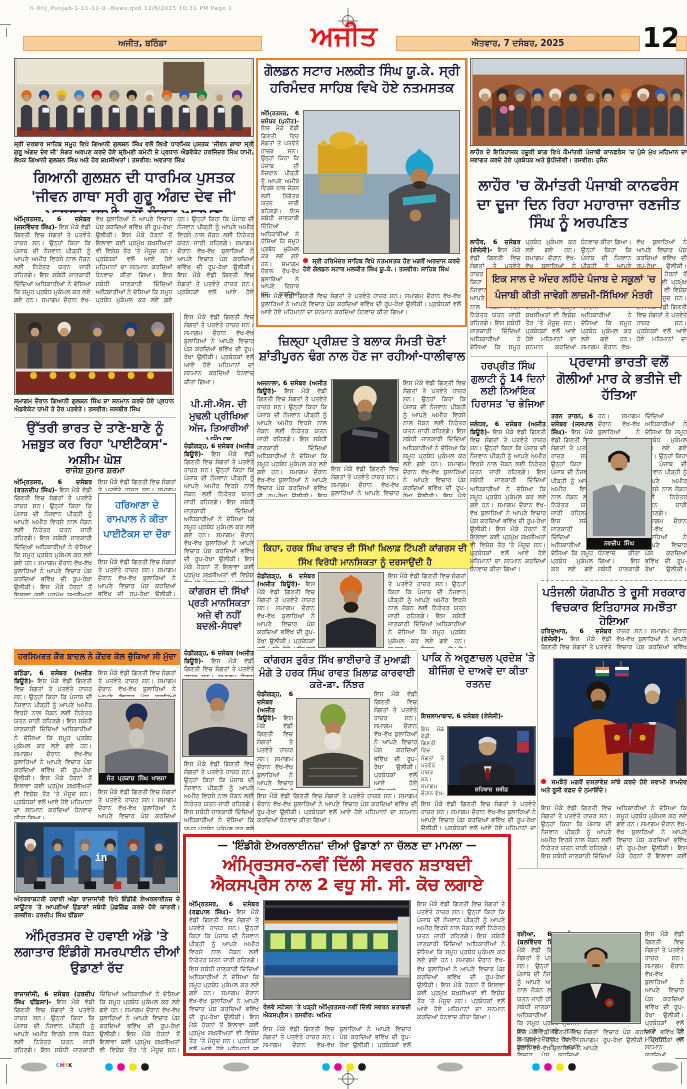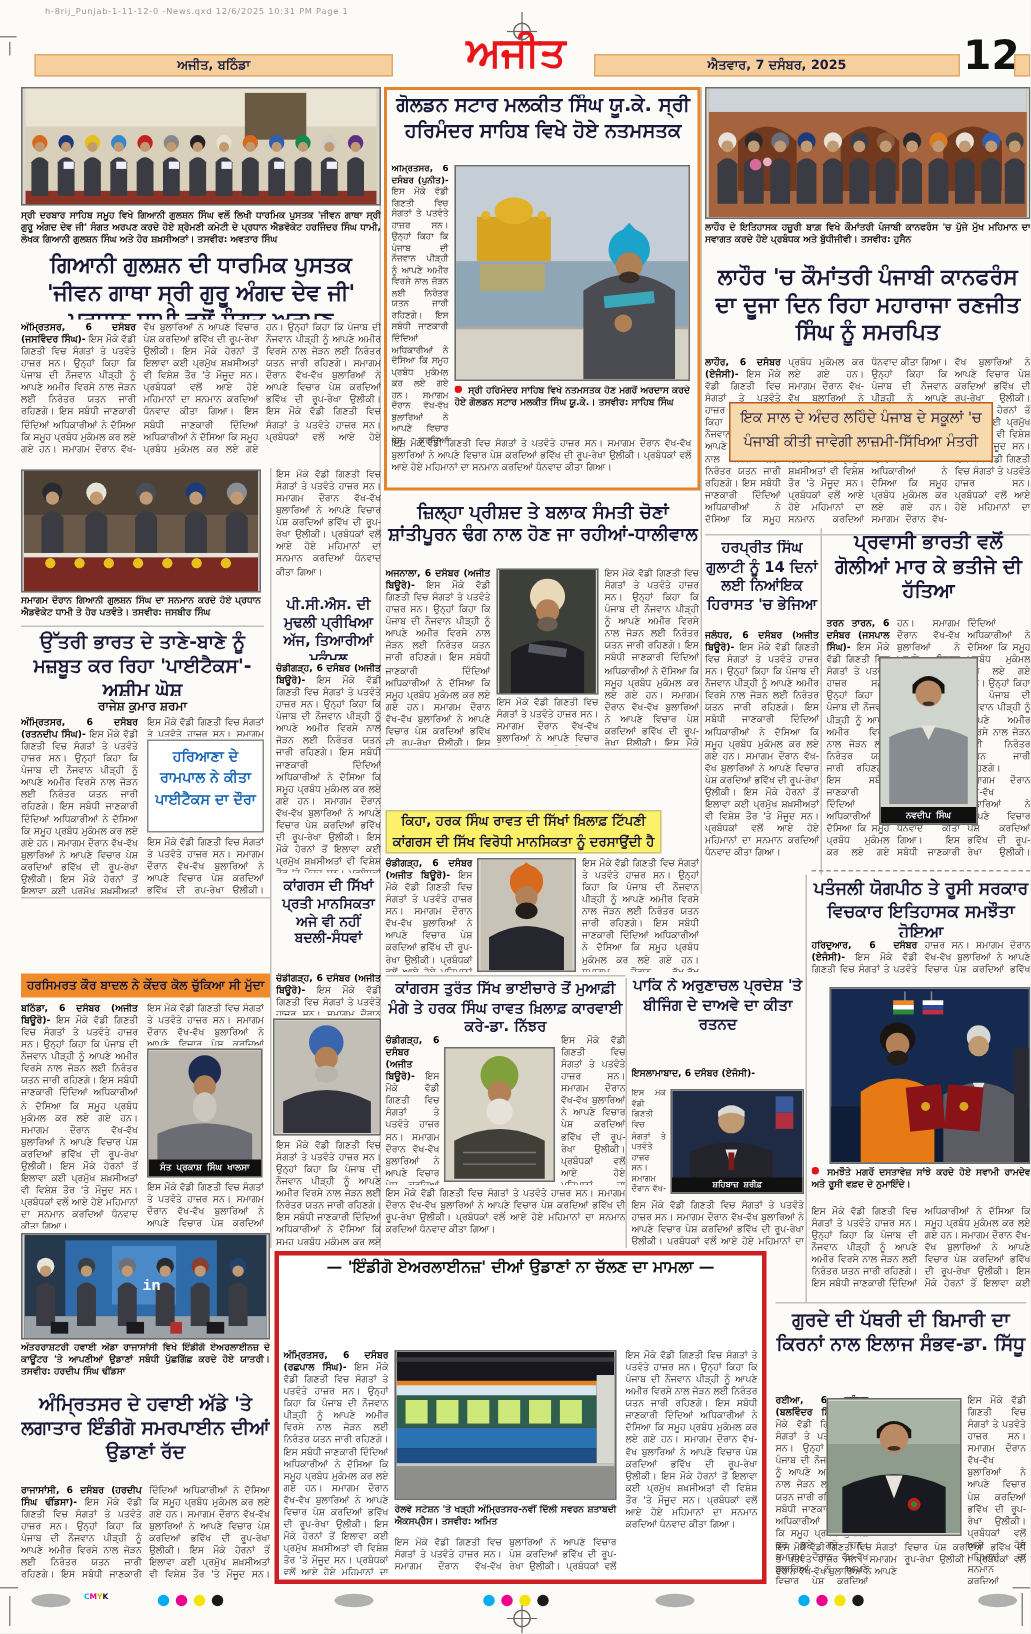--- a/index.html
+++ b/index.html
@@ -16,21 +16,21 @@
   .ph{border:1px solid #6b6b6b;background:#d8d4cc;overflow:hidden;font-family:Liberation Mono, monospace;}
   .ph svg{display:block;width:100%;height:100%;}
   .vr{position:absolute;width:1px;background:#c2c0bc;}
   .hr{position:absolute;height:1px;background:#c2c0bc;}
   .strip{position:absolute;left:0;right:0;bottom:0;background:#101010;color:#fff;
          font-size:5.8px;font-weight:bold;text-align:center;line-height:11px;height:11px;overflow:hidden;}
   .tanbar{background:#f6cf9e;border:1px solid #e2a96a;color:#1b1b3a;font-weight:bold;
           font-size:8.5px;display:flex;align-items:center;justify-content:center;overflow:hidden;}
   .quote-blue{border:1px solid #8a8a8a;color:#1665b5;font-weight:bold;font-size:9.5px;
               text-align:center;line-height:1.5;padding:4px 2px;background:#fff;overflow:hidden;}
-  .quote-tan{background:#f7d9ae;border:1.5px solid #b85a1e;color:#17173c;font-weight:normal;
+  .quote-tan{background:#f7d9ae;border:1.5px solid #b85a1e;color:#17173c;font-weight:bold;
              font-size:9.5px;text-align:center;line-height:1.7;padding:2px;overflow:hidden;}
   .strap{background:#ef8b2b;color:#14143a;font-weight:bold;font-size:8px;text-align:center;
          line-height:16px;overflow:hidden;}
   .yellow-sub{background:#fdf169;border:1px solid #c9c28a;color:#16163a;font-weight:bold;
               font-size:8.8px;text-align:center;line-height:1.6;overflow:hidden;}
   .redbox{border:3px solid #cf1d24;background:#fff;z-index:5;}
   .red-hd{color:#c2191f;text-shadow:0.4px 0.4px 0 #7a7a7a;}
   .press{font-size:5.5px;color:#9a9a9a;letter-spacing:0.5px;white-space:nowrap;overflow:hidden;}
   .bullet{display:inline-block;width:5px;height:5px;border-radius:50%;background:#e01616;margin-right:2px;}
   .mark{position:absolute;background:#8a8a8a;}
@@ -263,21 +263,21 @@
       <circle cx="33" cy="18" r="12" fill="#ead9b8"></circle>
         <circle cx="33" cy="28" r="8" fill="#b28157"></circle>
       <ellipse cx="33" cy="37" rx="7" ry="5" fill="#6e5e50"></ellipse>
       <path d="M8 84 L8 56 Q33 40 58 56 L58 84 Z" fill="#1e1e24"></path>
       <rect x="20" y="52" width="26" height="6" fill="#5c5c66" transform="rotate(8 33 55)"></rect>
     </svg>
   </div>
   <div class="ab bt" style="left:403px;top:379px;width:63px;height:118px"><span>ਇਸ ਮੌਕੇ ਵੱਡੀ ਗਿਣਤੀ ਵਿਚ ਸੰਗਤਾਂ ਤੇ ਪਤਵੰਤੇ ਹਾਜ਼ਰ ਸਨ। ਉਨ੍ਹਾਂ ਕਿਹਾ ਕਿ ਪੰਜਾਬ ਦੀ ਨੌਜਵਾਨ ਪੀੜ੍ਹੀ ਨੂੰ ਆਪਣੇ ਅਮੀਰ ਵਿਰਸੇ ਨਾਲ ਜੋੜਨ ਲਈ ਨਿਰੰਤਰ ਯਤਨ ਜਾਰੀ ਰਹਿਣਗੇ। ਇਸ ਸਬੰਧੀ ਜਾਣਕਾਰੀ ਦਿੰਦਿਆਂ ਅਧਿਕਾਰੀਆਂ ਨੇ ਦੱਸਿਆ ਕਿ ਸਮੂਹ ਪ੍ਰਬੰਧ ਮੁਕੰਮਲ ਕਰ ਲਏ ਗਏ ਹਨ। ਸਮਾਗਮ ਦੌਰਾਨ ਵੱਖ-ਵੱਖ ਬੁਲਾਰਿਆਂ ਨੇ ਆਪਣੇ ਵਿਚਾਰ ਪੇਸ਼ ਕਰਦਿਆਂ ਭਵਿੱਖ ਦੀ ਰੂਪ-ਰੇਖਾ ਉਲੀਕੀ। ਇਸ ਮੌਕੇ ਹੋਰਨਾਂ ਤੋਂ ਇਲਾਵਾ ਕਈ ਪ੍ਰਮੁੱਖ ਸ਼ਖ਼ਸੀਅਤਾਂ ਵੀ ਵਿਸ਼ੇਸ਼ ਤੌਰ 'ਤੇ ਮੌਜੂਦ ਸਨ। ਪ੍ਰਬੰਧਕਾਂ ਵਲੋਂ ਆਏ ਹੋਏ ਮਹਿਮਾਨਾਂ ਦਾ ਸਨਮਾਨ ਕਰਦਿਆਂ ਧੰਨਵਾਦ ਕੀਤਾ ਗਿਆ।</span></div>
   <div class="ab bt" style="left:331px;top:465px;width:68px;height:32px"><span>ਇਸ ਮੌਕੇ ਵੱਡੀ ਗਿਣਤੀ ਵਿਚ ਸੰਗਤਾਂ ਤੇ ਪਤਵੰਤੇ ਹਾਜ਼ਰ ਸਨ। ਸਮਾਗਮ ਦੌਰਾਨ ਵੱਖ-ਵੱਖ ਬੁਲਾਰਿਆਂ ਨੇ ਆਪਣੇ ਵਿਚਾਰ ਪੇਸ਼ ਕਰਦਿਆਂ ਭਵਿੱਖ ਦੀ ਰੂਪ-ਰੇਖਾ ਉਲੀਕੀ। ਪ੍ਰਬੰਧਕਾਂ ਵਲੋਂ ਆਏ ਹੋਏ ਮਹਿਮਾਨਾਂ ਦਾ ਸਨਮਾਨ ਕਰਦਿਆਂ ਧੰਨਵਾਦ ਕੀਤਾ ਗਿਆ।</span></div>
 
-  <div class="ab yellow-sub" style="left:257px;top:540px;width:184px;height:29px">ਕਿਹਾ, ਹਰਕ ਸਿੰਘ ਰਾਵਤ ਦੀ ਸਿੱਖਾਂ ਖ਼ਿਲਾਫ਼ ਟਿੱਪਣੀ ਕਾਂਗਰਸ ਦੀ ਸਿੱਖ ਵਿਰੋਧੀ ਮਾਨਸਿਕਤਾ ਨੂੰ ਦਰਸਾਉਂਦੀ ਹੈ</div>
+  <div class="ab yellow-sub" style="left:257px;top:540px;width:216px;height:29px">ਕਿਹਾ, ਹਰਕ ਸਿੰਘ ਰਾਵਤ ਦੀ ਸਿੱਖਾਂ ਖ਼ਿਲਾਫ਼ ਟਿੱਪਣੀ ਕਾਂਗਰਸ ਦੀ ਸਿੱਖ ਵਿਰੋਧੀ ਮਾਨਸਿਕਤਾ ਨੂੰ ਦਰਸਾਉਂਦੀ ਹੈ</div>
   <div class="ab bt" style="left:257px;top:572px;width:58px;height:76px">
     <b>ਚੰਡੀਗੜ੍ਹ, 6 ਦਸੰਬਰ (ਅਜੀਤ ਬਿਊਰੋ)-</b>
     <span>ਇਸ ਮੌਕੇ ਵੱਡੀ ਗਿਣਤੀ ਵਿਚ ਸੰਗਤਾਂ ਤੇ ਪਤਵੰਤੇ ਹਾਜ਼ਰ ਸਨ। ਸਮਾਗਮ ਦੌਰਾਨ ਵੱਖ-ਵੱਖ ਬੁਲਾਰਿਆਂ ਨੇ ਆਪਣੇ ਵਿਚਾਰ ਪੇਸ਼ ਕਰਦਿਆਂ ਭਵਿੱਖ ਦੀ ਰੂਪ-ਰੇਖਾ ਉਲੀਕੀ। ਪ੍ਰਬੰਧਕਾਂ ਵਲੋਂ ਆਏ ਹੋਏ ਮਹਿਮਾਨਾਂ ਦਾ ਸਨਮਾਨ ਕਰਦਿਆਂ ਧੰਨਵਾਦ ਕੀਤਾ ਗਿਆ।</span>
   </div>
   <div class="ab ph" style="left:318px;top:572px;width:66px;height:76px">
     <svg viewBox="0 0 66 80">
       <rect width="66" height="80" fill="#c9c3b7"></rect>
       <circle cx="33" cy="16" r="12" fill="#d86a1e"></circle>
         <path d="M21 12 L33 2 L45 12 Z" fill="#d86a1e"></path>
       <circle cx="33" cy="27" r="8" fill="#b28157"></circle>
@@ -346,21 +346,21 @@
       <use href="#prs" transform="translate(186,30) scale(1.35)" style="color:#2e5fb0"></use>
       <use href="#prs" transform="translate(202,30) scale(1.35)" style="color:#444444"></use>
       <circle cx="32" cy="52" r="4" fill="#d86a9a"></circle>
         <circle cx="40" cy="50" r="3" fill="#e8b0c8"></circle>
     </svg>
   </div>
   <div class="ab cap" style="left:470px;top:148px;width:217px;height:24px">
     <span>ਲਾਹੌਰ ਦੇ ਇਤਿਹਾਸਕ ਹਜ਼ੂਰੀ ਬਾਗ਼ ਵਿਖੇ ਕੌਮਾਂਤਰੀ ਪੰਜਾਬੀ ਕਾਨਫਰੰਸ 'ਚ ਪੁੱਜੇ ਮੁੱਖ ਮਹਿਮਾਨ ਦਾ ਸਵਾਗਤ ਕਰਦੇ ਹੋਏ ਪ੍ਰਬੰਧਕ ਅਤੇ ਬੁੱਧੀਜੀਵੀ।</span>
     <b>ਤਸਵੀਰ: ਹੁਸੈਨ</b>
   </div>
-  <div class="ab hd" style="left:470px;top:176px;width:217px;height:58px;font-size:14.5px">ਲਾਹੌਰ 'ਚ ਕੌਮਾਂਤਰੀ ਪੰਜਾਬੀ ਕਾਨਫਰੰਸ ਦਾ ਦੂਜਾ ਦਿਨ ਰਿਹਾ ਮਹਾਰਾਜਾ ਰਣਜੀਤ ਸਿੰਘ ਨੂੰ ਸਮਰਪਿਤ</div>
+  <div class="ab hd" style="left:470px;top:176px;width:217px;height:58px;font-size:14.5px">ਲਾਹੌਰ 'ਚ ਕੌਮਾਂਤਰੀ ਪੰਜਾਬੀ ਕਾਨਫਰੰਸ ਦਾ ਦੂਜਾ ਦਿਨ ਰਿਹਾ ਮਹਾਰਾਜਾ ਰਣਜੀਤ ਸਿੰਘ ਨੂੰ ਅਰਪਣਿਤ</div>
   <div class="ab bt c4" style="left:470px;top:238px;width:217px;height:115px">
     <b>ਲਾਹੌਰ, 6 ਦਸੰਬਰ (ਏਜੰਸੀ)-</b>
     <span>ਇਸ ਮੌਕੇ ਵੱਡੀ ਗਿਣਤੀ ਵਿਚ ਸੰਗਤਾਂ ਤੇ ਪਤਵੰਤੇ ਹਾਜ਼ਰ ਸਨ। ਉਨ੍ਹਾਂ ਕਿਹਾ ਕਿ ਪੰਜਾਬ ਦੀ ਨੌਜਵਾਨ ਪੀੜ੍ਹੀ ਨੂੰ ਆਪਣੇ ਅਮੀਰ ਵਿਰਸੇ ਨਾਲ ਜੋੜਨ ਲਈ ਨਿਰੰਤਰ ਯਤਨ ਜਾਰੀ ਰਹਿਣਗੇ। ਇਸ ਸਬੰਧੀ ਜਾਣਕਾਰੀ ਦਿੰਦਿਆਂ ਅਧਿਕਾਰੀਆਂ ਨੇ ਦੱਸਿਆ ਕਿ ਸਮੂਹ ਪ੍ਰਬੰਧ ਮੁਕੰਮਲ ਕਰ ਲਏ ਗਏ ਹਨ। ਸਮਾਗਮ ਦੌਰਾਨ ਵੱਖ-ਵੱਖ ਬੁਲਾਰਿਆਂ ਨੇ ਆਪਣੇ ਵਿਚਾਰ ਪੇਸ਼ ਕਰਦਿਆਂ ਭਵਿੱਖ ਦੀ ਰੂਪ-ਰੇਖਾ ਉਲੀਕੀ। ਇਸ ਮੌਕੇ ਹੋਰਨਾਂ ਤੋਂ ਇਲਾਵਾ ਕਈ ਪ੍ਰਮੁੱਖ ਸ਼ਖ਼ਸੀਅਤਾਂ ਵੀ ਵਿਸ਼ੇਸ਼ ਤੌਰ 'ਤੇ ਮੌਜੂਦ ਸਨ। ਪ੍ਰਬੰਧਕਾਂ ਵਲੋਂ ਆਏ ਹੋਏ ਮਹਿਮਾਨਾਂ ਦਾ ਸਨਮਾਨ ਕਰਦਿਆਂ ਧੰਨਵਾਦ ਕੀਤਾ ਗਿਆ। ਉਨ੍ਹਾਂ ਕਿਹਾ ਕਿ ਪੰਜਾਬ ਦੀ ਨੌਜਵਾਨ ਪੀੜ੍ਹੀ ਨੂੰ ਆਪਣੇ ਅਮੀਰ ਵਿਰਸੇ ਨਾਲ ਜੋੜਨ ਲਈ ਨਿਰੰਤਰ ਯਤਨ ਜਾਰੀ ਰਹਿਣਗੇ। ਇਸ ਸਬੰਧੀ ਜਾਣਕਾਰੀ ਦਿੰਦਿਆਂ ਅਧਿਕਾਰੀਆਂ ਨੇ ਦੱਸਿਆ ਕਿ ਸਮੂਹ ਪ੍ਰਬੰਧ ਮੁਕੰਮਲ ਕਰ ਲਏ ਗਏ ਹਨ। ਸਮਾਗਮ ਦੌਰਾਨ ਵੱਖ-ਵੱਖ ਬੁਲਾਰਿਆਂ ਨੇ ਆਪਣੇ ਵਿਚਾਰ ਪੇਸ਼ ਕਰਦਿਆਂ ਭਵਿੱਖ ਦੀ ਰੂਪ-ਰੇਖਾ ਉਲੀਕੀ। ਇਸ ਮੌਕੇ ਹੋਰਨਾਂ ਤੋਂ ਇਲਾਵਾ ਕਈ ਪ੍ਰਮੁੱਖ ਸ਼ਖ਼ਸੀਅਤਾਂ ਵੀ ਵਿਸ਼ੇਸ਼ ਤੌਰ 'ਤੇ ਮੌਜੂਦ ਸਨ। ਇਸ ਮੌਕੇ ਵੱਡੀ ਗਿਣਤੀ ਵਿਚ ਸੰਗਤਾਂ ਤੇ ਪਤਵੰਤੇ ਹਾਜ਼ਰ ਸਨ। ਪ੍ਰਬੰਧਕਾਂ ਵਲੋਂ ਆਏ ਹੋਏ ਮਹਿਮਾਨਾਂ ਦਾ ਸਨਮਾਨ ਕਰਦਿਆਂ ਧੰਨਵਾਦ ਕੀਤਾ ਗਿਆ।</span>
   </div>
   <div class="ab quote-tan" style="left:486px;top:268px;width:176px;height:40px">ਇਕ ਸਾਲ ਦੇ ਅੰਦਰ ਲਹਿੰਦੇ ਪੰਜਾਬ ਦੇ ਸਕੂਲਾਂ 'ਚ ਪੰਜਾਬੀ ਕੀਤੀ ਜਾਵੇਗੀ ਲਾਜ਼ਮੀ-ਸਿੱਖਿਆ ਮੰਤਰੀ</div>
 
   <div class="ab hd" style="left:470px;top:360px;width:76px;height:58px;font-size:9.8px">ਹਰਪ੍ਰੀਤ ਸਿੰਘ ਗੁਲਾਟੀ ਨੂੰ 14 ਦਿਨਾਂ ਲਈ ਨਿਆਂਇਕ ਹਿਰਾਸਤ 'ਚ ਭੇਜਿਆ</div>
   <div class="ab bt" style="left:470px;top:420px;width:76px;height:160px">
     <b>ਜਲੰਧਰ, 6 ਦਸੰਬਰ (ਅਜੀਤ ਬਿਊਰੋ)-</b>
     <span>ਇਸ ਮੌਕੇ ਵੱਡੀ ਗਿਣਤੀ ਵਿਚ ਸੰਗਤਾਂ ਤੇ ਪਤਵੰਤੇ ਹਾਜ਼ਰ ਸਨ। ਉਨ੍ਹਾਂ ਕਿਹਾ ਕਿ ਪੰਜਾਬ ਦੀ ਨੌਜਵਾਨ ਪੀੜ੍ਹੀ ਨੂੰ ਆਪਣੇ ਅਮੀਰ ਵਿਰਸੇ ਨਾਲ ਜੋੜਨ ਲਈ ਨਿਰੰਤਰ ਯਤਨ ਜਾਰੀ ਰਹਿਣਗੇ। ਇਸ ਸਬੰਧੀ ਜਾਣਕਾਰੀ ਦਿੰਦਿਆਂ ਅਧਿਕਾਰੀਆਂ ਨੇ ਦੱਸਿਆ ਕਿ ਸਮੂਹ ਪ੍ਰਬੰਧ ਮੁਕੰਮਲ ਕਰ ਲਏ ਗਏ ਹਨ। ਸਮਾਗਮ ਦੌਰਾਨ ਵੱਖ-ਵੱਖ ਬੁਲਾਰਿਆਂ ਨੇ ਆਪਣੇ ਵਿਚਾਰ ਪੇਸ਼ ਕਰਦਿਆਂ ਭਵਿੱਖ ਦੀ ਰੂਪ-ਰੇਖਾ ਉਲੀਕੀ। ਇਸ ਮੌਕੇ ਹੋਰਨਾਂ ਤੋਂ ਇਲਾਵਾ ਕਈ ਪ੍ਰਮੁੱਖ ਸ਼ਖ਼ਸੀਅਤਾਂ ਵੀ ਵਿਸ਼ੇਸ਼ ਤੌਰ 'ਤੇ ਮੌਜੂਦ ਸਨ। ਪ੍ਰਬੰਧਕਾਂ ਵਲੋਂ ਆਏ ਹੋਏ ਮਹਿਮਾਨਾਂ ਦਾ ਸਨਮਾਨ ਕਰਦਿਆਂ ਧੰਨਵਾਦ ਕੀਤਾ ਗਿਆ।</span>
@@ -414,21 +414,20 @@
         <circle cx="90" cy="80" r="3" fill="#d8a520"></circle>
       <rect x="124" y="40" width="10" height="78" fill="#2a2a33"></rect>
     </svg>
   </div>
   <div class="ab cap" style="left:541px;top:778px;width:146px;height:24px">
     <span class="bullet"></span>
     <span>ਸਮਝੌਤੇ ਮਗਰੋਂ ਦਸਤਾਵੇਜ਼ ਸਾਂਝੇ ਕਰਦੇ ਹੋਏ ਸਵਾਮੀ ਰਾਮਦੇਵ ਅਤੇ ਰੂਸੀ ਵਫ਼ਦ ਦੇ ਨੁਮਾਇੰਦੇ।</span>
   </div>
   <div class="ab bt c2" style="left:541px;top:804px;width:146px;height:62px"><span>ਇਸ ਮੌਕੇ ਵੱਡੀ ਗਿਣਤੀ ਵਿਚ ਸੰਗਤਾਂ ਤੇ ਪਤਵੰਤੇ ਹਾਜ਼ਰ ਸਨ। ਉਨ੍ਹਾਂ ਕਿਹਾ ਕਿ ਪੰਜਾਬ ਦੀ ਨੌਜਵਾਨ ਪੀੜ੍ਹੀ ਨੂੰ ਆਪਣੇ ਅਮੀਰ ਵਿਰਸੇ ਨਾਲ ਜੋੜਨ ਲਈ ਨਿਰੰਤਰ ਯਤਨ ਜਾਰੀ ਰਹਿਣਗੇ। ਇਸ ਸਬੰਧੀ ਜਾਣਕਾਰੀ ਦਿੰਦਿਆਂ ਅਧਿਕਾਰੀਆਂ ਨੇ ਦੱਸਿਆ ਕਿ ਸਮੂਹ ਪ੍ਰਬੰਧ ਮੁਕੰਮਲ ਕਰ ਲਏ ਗਏ ਹਨ। ਸਮਾਗਮ ਦੌਰਾਨ ਵੱਖ-ਵੱਖ ਬੁਲਾਰਿਆਂ ਨੇ ਆਪਣੇ ਵਿਚਾਰ ਪੇਸ਼ ਕਰਦਿਆਂ ਭਵਿੱਖ ਦੀ ਰੂਪ-ਰੇਖਾ ਉਲੀਕੀ। ਇਸ ਮੌਕੇ ਹੋਰਨਾਂ ਤੋਂ ਇਲਾਵਾ ਕਈ ਪ੍ਰਮੁੱਖ ਸ਼ਖ਼ਸੀਅਤਾਂ ਵੀ ਵਿਸ਼ੇਸ਼ ਤੌਰ 'ਤੇ ਮੌਜੂਦ ਸਨ। ਪ੍ਰਬੰਧਕਾਂ ਵਲੋਂ ਆਏ ਹੋਏ ਮਹਿਮਾਨਾਂ ਦਾ ਸਨਮਾਨ ਕਰਦਿਆਂ ਧੰਨਵਾਦ ਕੀਤਾ ਗਿਆ।</span></div>
 
-  <div class="ab hd" style="left:517px;top:872px;width:167px;height:54px;font-size:12.5px">ਗੁਰਦੇ ਦੀ ਪੱਥਰੀ ਦੀ ਬਿਮਾਰੀ ਦਾ ਕਿਰਨਾਂ ਨਾਲ ਇਲਾਜ ਸੰਭਵ-ਡਾ. ਸਿੱਧੂ</div>
   <div class="ab bt" style="left:517px;top:930px;width:62px;height:126px">
     <b>ਰਈਆ, 6 ਦਸੰਬਰ (ਬਲਵਿੰਦਰ ਸਿੰਘ)-</b>
     <span>ਇਸ ਮੌਕੇ ਵੱਡੀ ਗਿਣਤੀ ਵਿਚ ਸੰਗਤਾਂ ਤੇ ਪਤਵੰਤੇ ਹਾਜ਼ਰ ਸਨ। ਉਨ੍ਹਾਂ ਕਿਹਾ ਕਿ ਪੰਜਾਬ ਦੀ ਨੌਜਵਾਨ ਪੀੜ੍ਹੀ ਨੂੰ ਆਪਣੇ ਅਮੀਰ ਵਿਰਸੇ ਨਾਲ ਜੋੜਨ ਲਈ ਨਿਰੰਤਰ ਯਤਨ ਜਾਰੀ ਰਹਿਣਗੇ। ਇਸ ਸਬੰਧੀ ਜਾਣਕਾਰੀ ਦਿੰਦਿਆਂ ਅਧਿਕਾਰੀਆਂ ਨੇ ਦੱਸਿਆ ਕਿ ਸਮੂਹ ਪ੍ਰਬੰਧ ਮੁਕੰਮਲ ਕਰ ਲਏ ਗਏ ਹਨ। ਸਮਾਗਮ ਦੌਰਾਨ ਵੱਖ-ਵੱਖ ਬੁਲਾਰਿਆਂ ਨੇ ਆਪਣੇ ਵਿਚਾਰ ਪੇਸ਼ ਕਰਦਿਆਂ ਭਵਿੱਖ ਦੀ ਰੂਪ-ਰੇਖਾ ਉਲੀਕੀ। ਇਸ ਮੌਕੇ ਹੋਰਨਾਂ ਤੋਂ ਇਲਾਵਾ ਕਈ ਪ੍ਰਮੁੱਖ ਸ਼ਖ਼ਸੀਅਤਾਂ ਵੀ ਵਿਸ਼ੇਸ਼ ਤੌਰ 'ਤੇ ਮੌਜੂਦ ਸਨ। ਪ੍ਰਬੰਧਕਾਂ ਵਲੋਂ ਆਏ ਹੋਏ ਮਹਿਮਾਨਾਂ ਦਾ ਸਨਮਾਨ ਕਰਦਿਆਂ ਧੰਨਵਾਦ ਕੀਤਾ ਗਿਆ।</span>
   </div>
   <div class="ab ph" style="left:551px;top:932px;width:90px;height:92px">
     <svg viewBox="0 0 92 92">
       <rect width="92" height="92" fill="#8d9c8d"></rect>
         <rect width="92" height="30" fill="#a8b4a6"></rect>
       <path d="M34 20 Q46 8 58 20 L58 26 L34 26 Z" fill="#1a1510"></path>
       <circle cx="46" cy="26" r="10" fill="#b98a63"></circle>
@@ -437,20 +436,21 @@
       <path d="M40 52 L52 52 L46 68 Z" fill="#e8e4dc"></path>
       <circle cx="60" cy="72" r="4.5" fill="#b82020"></circle>
         <circle cx="60" cy="72" r="2" fill="#2a8a3a"></circle>
     </svg>
   </div>
   <div class="ab bt" style="left:645px;top:930px;width:39px;height:126px"><span>ਇਸ ਮੌਕੇ ਵੱਡੀ ਗਿਣਤੀ ਵਿਚ ਸੰਗਤਾਂ ਤੇ ਪਤਵੰਤੇ ਹਾਜ਼ਰ ਸਨ। ਸਮਾਗਮ ਦੌਰਾਨ ਵੱਖ-ਵੱਖ ਬੁਲਾਰਿਆਂ ਨੇ ਆਪਣੇ ਵਿਚਾਰ ਪੇਸ਼ ਕਰਦਿਆਂ ਭਵਿੱਖ ਦੀ ਰੂਪ-ਰੇਖਾ ਉਲੀਕੀ। ਪ੍ਰਬੰਧਕਾਂ ਵਲੋਂ ਆਏ ਹੋਏ ਮਹਿਮਾਨਾਂ ਦਾ ਸਨਮਾਨ ਕਰਦਿਆਂ ਧੰਨਵਾਦ ਕੀਤਾ ਗਿਆ।</span></div>
   <div class="ab bt c2" style="left:517px;top:1028px;width:167px;height:28px"><span>ਇਸ ਮੌਕੇ ਵੱਡੀ ਗਿਣਤੀ ਵਿਚ ਸੰਗਤਾਂ ਤੇ ਪਤਵੰਤੇ ਹਾਜ਼ਰ ਸਨ। ਸਮਾਗਮ ਦੌਰਾਨ ਵੱਖ-ਵੱਖ ਬੁਲਾਰਿਆਂ ਨੇ ਆਪਣੇ ਵਿਚਾਰ ਪੇਸ਼ ਕਰਦਿਆਂ ਭਵਿੱਖ ਦੀ ਰੂਪ-ਰੇਖਾ ਉਲੀਕੀ। ਪ੍ਰਬੰਧਕਾਂ ਵਲੋਂ ਆਏ ਹੋਏ ਮਹਿਮਾਨਾਂ ਦਾ ਸਨਮਾਨ ਕਰਦਿਆਂ ਧੰਨਵਾਦ ਕੀਤਾ ਗਿਆ।</span></div>
 
   <div class="ab redbox" style="left:183px;top:834px;width:328px;height:222px"></div>
   <div class="ab" style="left:190px;top:839px;width:314px;height:14px;font-size:10.5px;font-weight:bold;color:#111;text-align:center;overflow:hidden;z-index:6">— 'ਇੰਡੀਗੋ ਏਅਰਲਾਈਨਜ਼' ਦੀਆਂ ਉਡਾਣਾਂ ਨਾ ਚੱਲਣ ਦਾ ਮਾਮਲਾ —</div>
+  <div class="ab hd red-hd" style="left:188px;top:855px;width:318px;height:40px;font-size:16.5px;line-height:1.2;z-index:6">ਅੰਮ੍ਰਿਤਸਰ-ਨਵੀਂ ਦਿੱਲੀ ਸਵਰਨ ਸ਼ਤਾਬਦੀ ਐਕਸਪ੍ਰੈਸ ਨਾਲ 2 ਵਧੂ ਸੀ. ਸੀ. ਕੋਚ ਲਗਾਏ</div>
   <div class="ab bt" style="left:189px;top:900px;width:70px;height:150px;z-index:6">
     <b>ਅੰਮ੍ਰਿਤਸਰ, 6 ਦਸੰਬਰ (ਰਛਪਾਲ ਸਿੰਘ)-</b>
     <span>ਇਸ ਮੌਕੇ ਵੱਡੀ ਗਿਣਤੀ ਵਿਚ ਸੰਗਤਾਂ ਤੇ ਪਤਵੰਤੇ ਹਾਜ਼ਰ ਸਨ। ਉਨ੍ਹਾਂ ਕਿਹਾ ਕਿ ਪੰਜਾਬ ਦੀ ਨੌਜਵਾਨ ਪੀੜ੍ਹੀ ਨੂੰ ਆਪਣੇ ਅਮੀਰ ਵਿਰਸੇ ਨਾਲ ਜੋੜਨ ਲਈ ਨਿਰੰਤਰ ਯਤਨ ਜਾਰੀ ਰਹਿਣਗੇ। ਇਸ ਸਬੰਧੀ ਜਾਣਕਾਰੀ ਦਿੰਦਿਆਂ ਅਧਿਕਾਰੀਆਂ ਨੇ ਦੱਸਿਆ ਕਿ ਸਮੂਹ ਪ੍ਰਬੰਧ ਮੁਕੰਮਲ ਕਰ ਲਏ ਗਏ ਹਨ। ਸਮਾਗਮ ਦੌਰਾਨ ਵੱਖ-ਵੱਖ ਬੁਲਾਰਿਆਂ ਨੇ ਆਪਣੇ ਵਿਚਾਰ ਪੇਸ਼ ਕਰਦਿਆਂ ਭਵਿੱਖ ਦੀ ਰੂਪ-ਰੇਖਾ ਉਲੀਕੀ। ਇਸ ਮੌਕੇ ਹੋਰਨਾਂ ਤੋਂ ਇਲਾਵਾ ਕਈ ਪ੍ਰਮੁੱਖ ਸ਼ਖ਼ਸੀਅਤਾਂ ਵੀ ਵਿਸ਼ੇਸ਼ ਤੌਰ 'ਤੇ ਮੌਜੂਦ ਸਨ। ਪ੍ਰਬੰਧਕਾਂ ਵਲੋਂ ਆਏ ਹੋਏ ਮਹਿਮਾਨਾਂ ਦਾ ਸਨਮਾਨ ਕਰਦਿਆਂ ਧੰਨਵਾਦ ਕੀਤਾ ਗਿਆ।</span>
   </div>
   <div class="ab ph" style="left:263px;top:900px;width:148px;height:100px;z-index:6">
     <svg viewBox="0 0 148 100">
       <rect width="148" height="100" fill="#17171d"></rect>
         <rect y="4" width="148" height="3" fill="#3a3a44"></rect>
       <rect y="20" width="136" height="10" fill="#d8e6ee"></rect>
         <rect y="20" width="136" height="3" fill="#e8821e"></rect>

